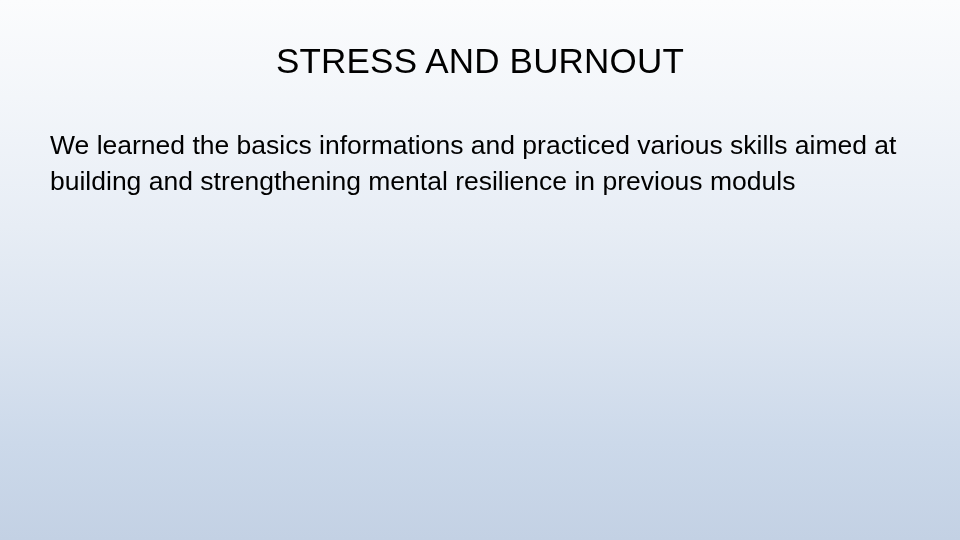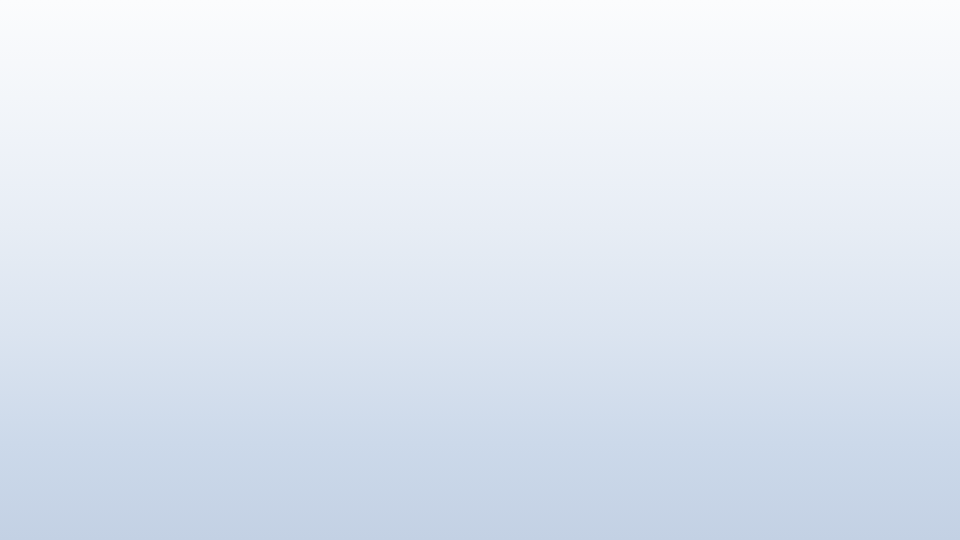--- a/index.html
+++ b/index.html
@@ -48,13 +48,17 @@
     font-family: "Liberation Sans", sans-serif;
   }
   .slide-body p {
     margin: 0;
   }
 </style>
 </head>
 <body>
 
 <div class="slide">
+  <div class="slide-title">STRESS AND BURNOUT</div>
+  <div class="slide-body">
+    <p>We learned the basics informations and practiced various skills aimed at building and strengthening mental resilience in previous moduls</p>
+  </div>
 </div>
 
 </body></html>

